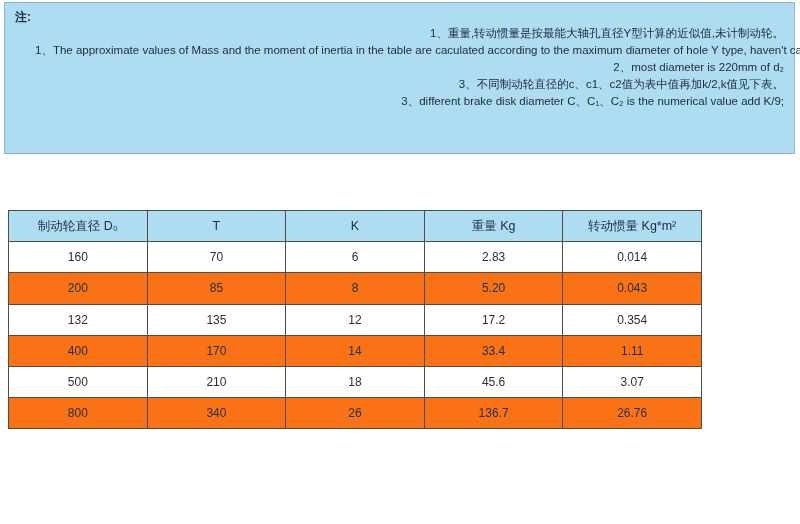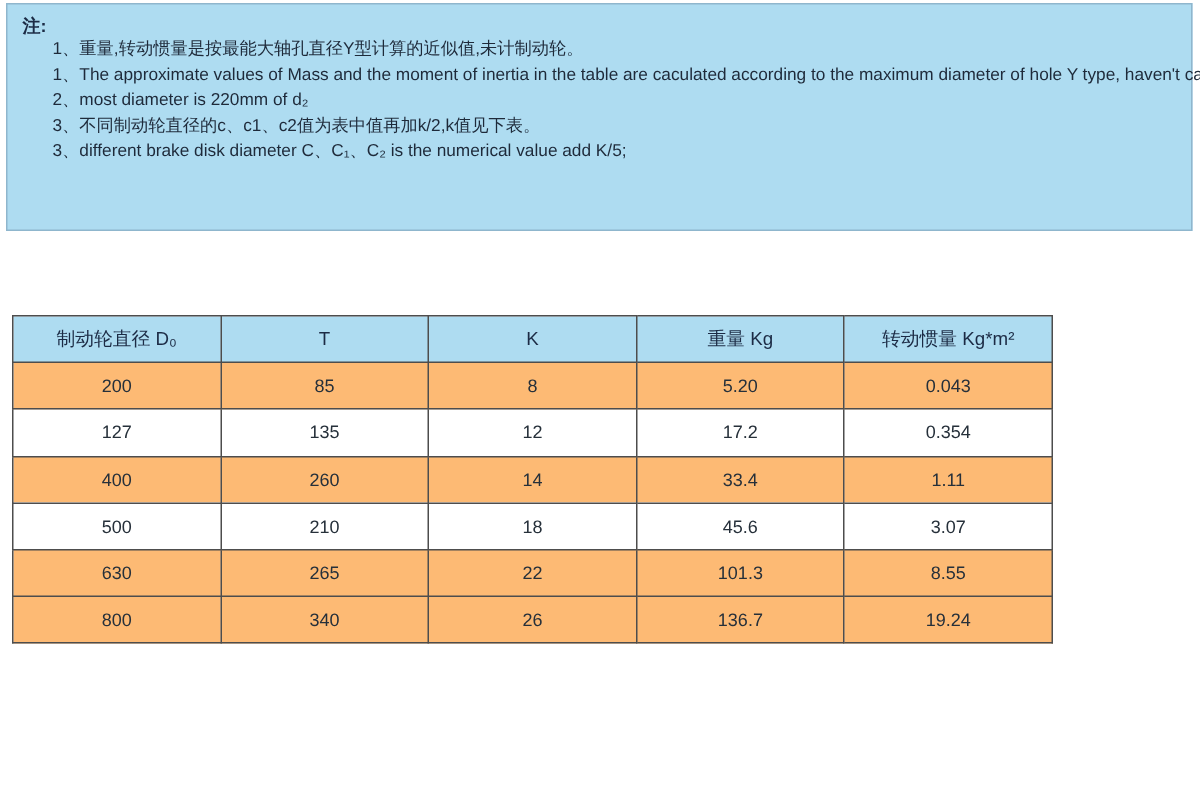--- a/index.html
+++ b/index.html
@@ -30,20 +30,21 @@
     font-weight: bold;
     color: #1c2b45;
     line-height: 15px;
   }
   .note-line {
     margin-left: 20px;
     font-size: 11.5px;
     color: #1e2a3a;
     line-height: 17px;
     white-space: nowrap;
+    text-align: right;
   }
   table.data-table {
     position: absolute;
     left: 8px;
     top: 210px;
     width: 694px;
     border-collapse: collapse;
     table-layout: fixed;
   }
   .data-table th,
@@ -57,82 +58,82 @@
     color: #26303a;
     background: #ffffff;
   }
   .data-table thead th {
     background: #aedcf1;
     font-weight: normal;
     font-size: 12.5px;
     color: #1c2b45;
   }
   .data-table tr.shaded td {
-    background: #fdba74;
+    background: #f97316;
   }
 </style>
 </head>
 <body>
 
 <div class="note-panel" style="background: rgb(174, 220, 241);">
   <div class="note-label">注:</div>
   <div class="note-line">1、重量,转动惯量是按最能大轴孔直径Y型计算的近似值,未计制动轮。</div>
   <div class="note-line">1、The approximate values of Mass and the moment of inertia in the table are caculated according to the maximum diameter of hole Y type, haven't caculated center keelson</div>
   <div class="note-line">2、most diameter is 220mm of d₂</div>
   <div class="note-line">3、不同制动轮直径的c、c1、c2值为表中值再加k/2,k值见下表。</div>
-  <div class="note-line">3、different brake disk diameter C、C₁、C₂ is the numerical value add K/5;</div>
+  <div class="note-line">3、different brake disk diameter C、C₁、C₂ is the numerical value add K/9;</div>
 </div>
 
 <table class="data-table">
   <thead>
     <tr>
       <th>制动轮直径 D₀</th>
       <th>T</th>
       <th>K</th>
       <th>重量 Kg</th>
       <th>转动惯量 Kg*m²</th>
     </tr>
   </thead>
   <tbody>
+      <tr>
+        <td>160</td>
+        <td>70</td>
+        <td>6</td>
+        <td>2.83</td>
+        <td>0.014</td>
+      </tr>
       <tr class="shaded">
         <td>200</td>
         <td>85</td>
         <td>8</td>
         <td>5.20</td>
         <td>0.043</td>
       </tr>
       <tr>
-        <td>127</td>
+        <td>132</td>
         <td>135</td>
         <td>12</td>
         <td>17.2</td>
         <td>0.354</td>
       </tr>
       <tr class="shaded">
         <td>400</td>
-        <td>260</td>
+        <td>170</td>
         <td>14</td>
         <td>33.4</td>
         <td>1.11</td>
       </tr>
       <tr>
         <td>500</td>
         <td>210</td>
         <td>18</td>
         <td>45.6</td>
         <td>3.07</td>
       </tr>
       <tr class="shaded">
-        <td>630</td>
-        <td>265</td>
-        <td>22</td>
-        <td>101.3</td>
-        <td>8.55</td>
-      </tr>
-      <tr class="shaded">
         <td>800</td>
         <td>340</td>
         <td>26</td>
         <td>136.7</td>
-        <td>19.24</td>
+        <td>26.76</td>
       </tr>
     </tbody>
 </table>
 
 </body></html>

